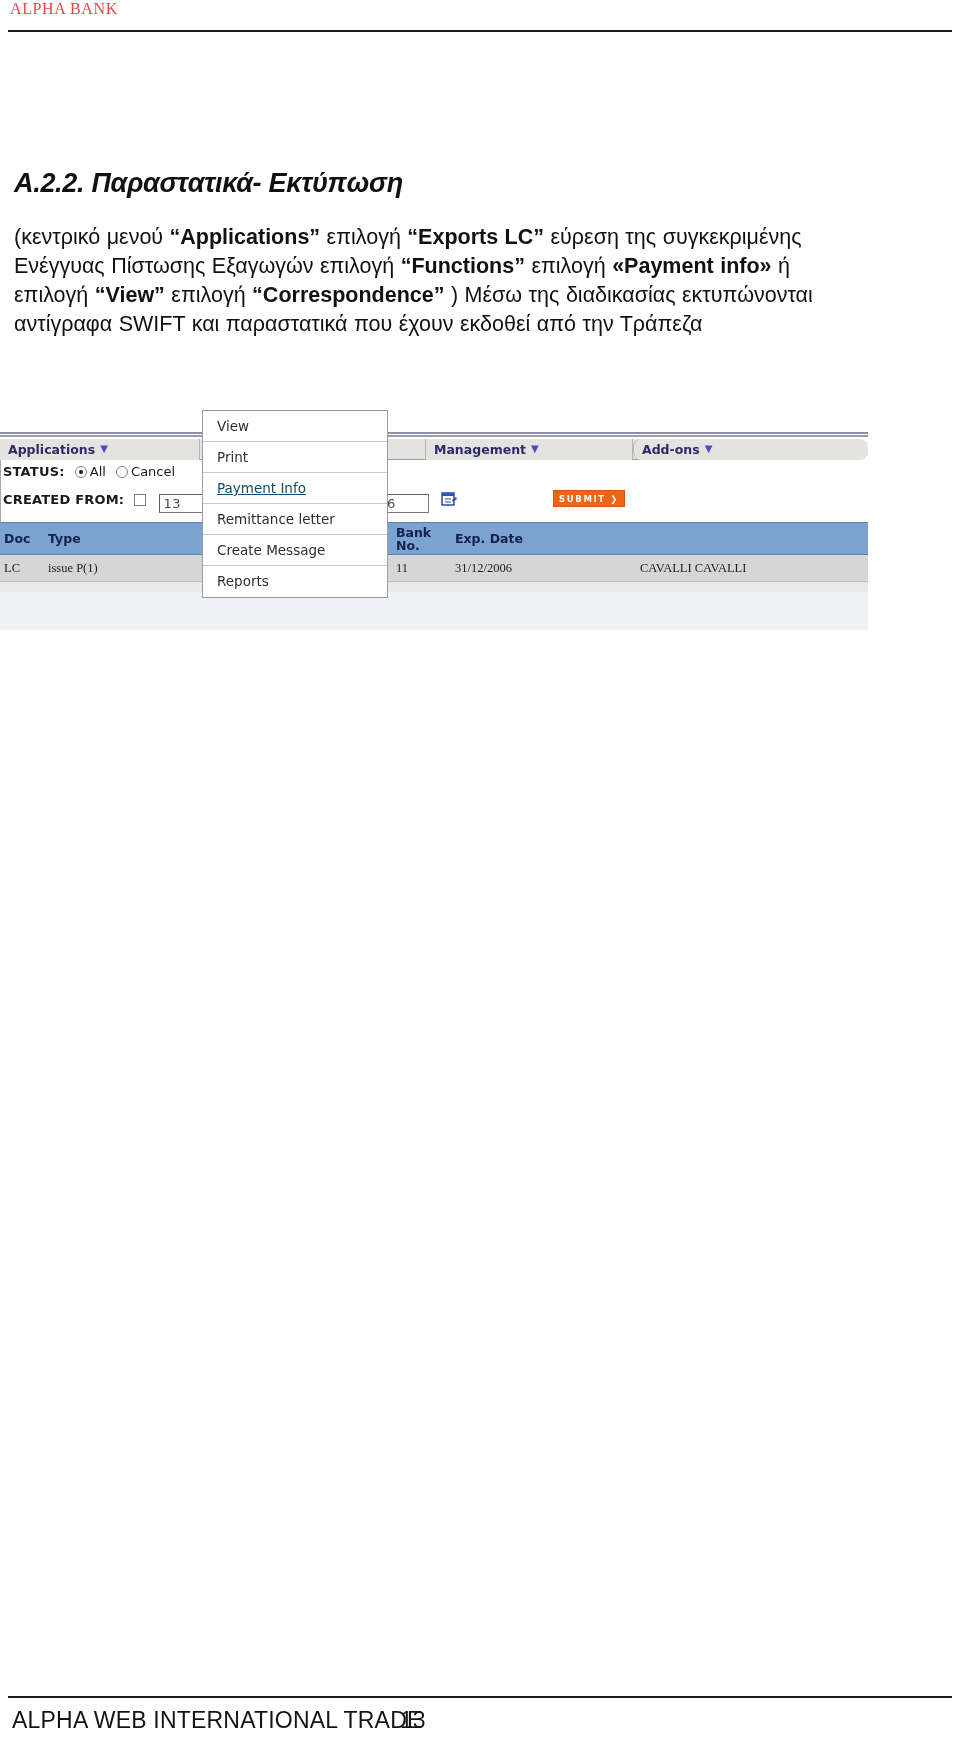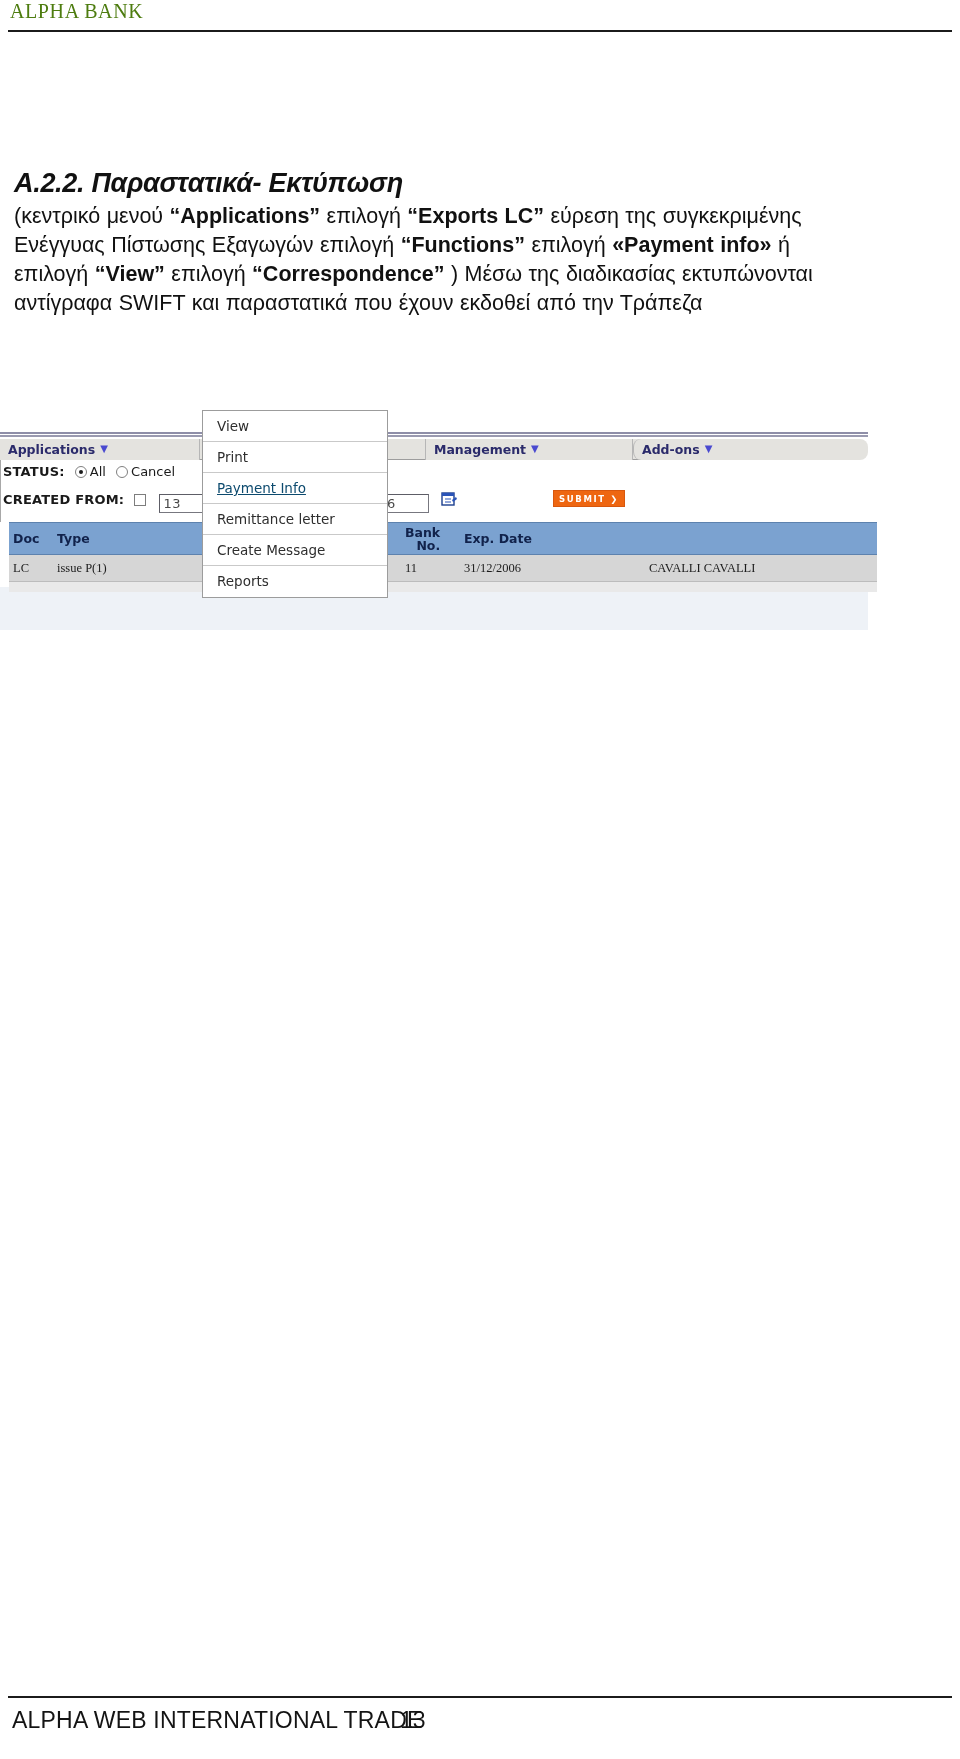--- a/index.html
+++ b/index.html
@@ -19,23 +19,23 @@
   .page-header {
     position: absolute;
     left: 0; top: 0;
     width: 960px;
     height: 40px;
   }
   .page-header .bank-name {
     position: absolute;
     left: 10px; top: 0px;
     font-family: "Liberation Serif", serif;
-    font-size: 20px;
+    font-size: 16px;
     letter-spacing: 0.6px;
-    color: #4d7c0f;
+    color: #ef4444;
     white-space: nowrap;
   }
   .header-rule {
     position: absolute;
     left: 8px; top: 30px;
     width: 944px;
     height: 0;
     border-top: 2px solid #1b1b1b;
   }
 
@@ -47,21 +47,21 @@
     width: 880px;
   }
 
   .section-heading {
     font-family: "Liberation Sans", sans-serif;
     font-weight: bold;
     font-style: italic;
     font-size: 27px;
     color: #111111;
     letter-spacing: -0.3px;
-    margin: 0 0 3px 0;
+    margin: 0 0 24px 0;
     white-space: nowrap;
   }
 
   .para {
     font-family: "Liberation Sans", sans-serif;
     font-size: 21.5px;
     line-height: 29px;
     color: #111111;
     margin: 0;
     width: 852px;
@@ -225,21 +225,20 @@
     line-height: 16px;
     box-sizing: border-box;
     white-space: nowrap;
   }
 
   
   .results-table {
     position: absolute;
     left: 0px; top: 120px;
     width: 868px;
-    padding-left: 9px;
   }
   .rt-head {
     position: relative;
     height: 31px;
     background: #7ba2d0;
     border-top: 1px solid #5d82ae;
     border-bottom: 1px solid #5d82ae;
   }
   .rt-head .th {
     position: absolute;
@@ -266,21 +265,21 @@
     height: 26px;
     display: flex;
     align-items: center;
     font-family: Liberation Serif, serif;
     font-size: 12.5px;
     color: #1c1c1c;
     white-space: nowrap;
   }
   .col-doc     { left: 4px;   width: 44px; }
   .col-type    { left: 48px;  width: 150px; }
-  .col-bankno  { left: 396px; width: 60px; text-align: right; }
+  .col-bankno  { left: 396px; width: 60px; }
   .col-expdate { left: 455px; width: 130px; }
   .col-party   { left: 640px; width: 230px; }
 
   .rt-tailbar {
     position: relative;
     height: 10px;
     background: #e9e9e9;
   }
 
   

